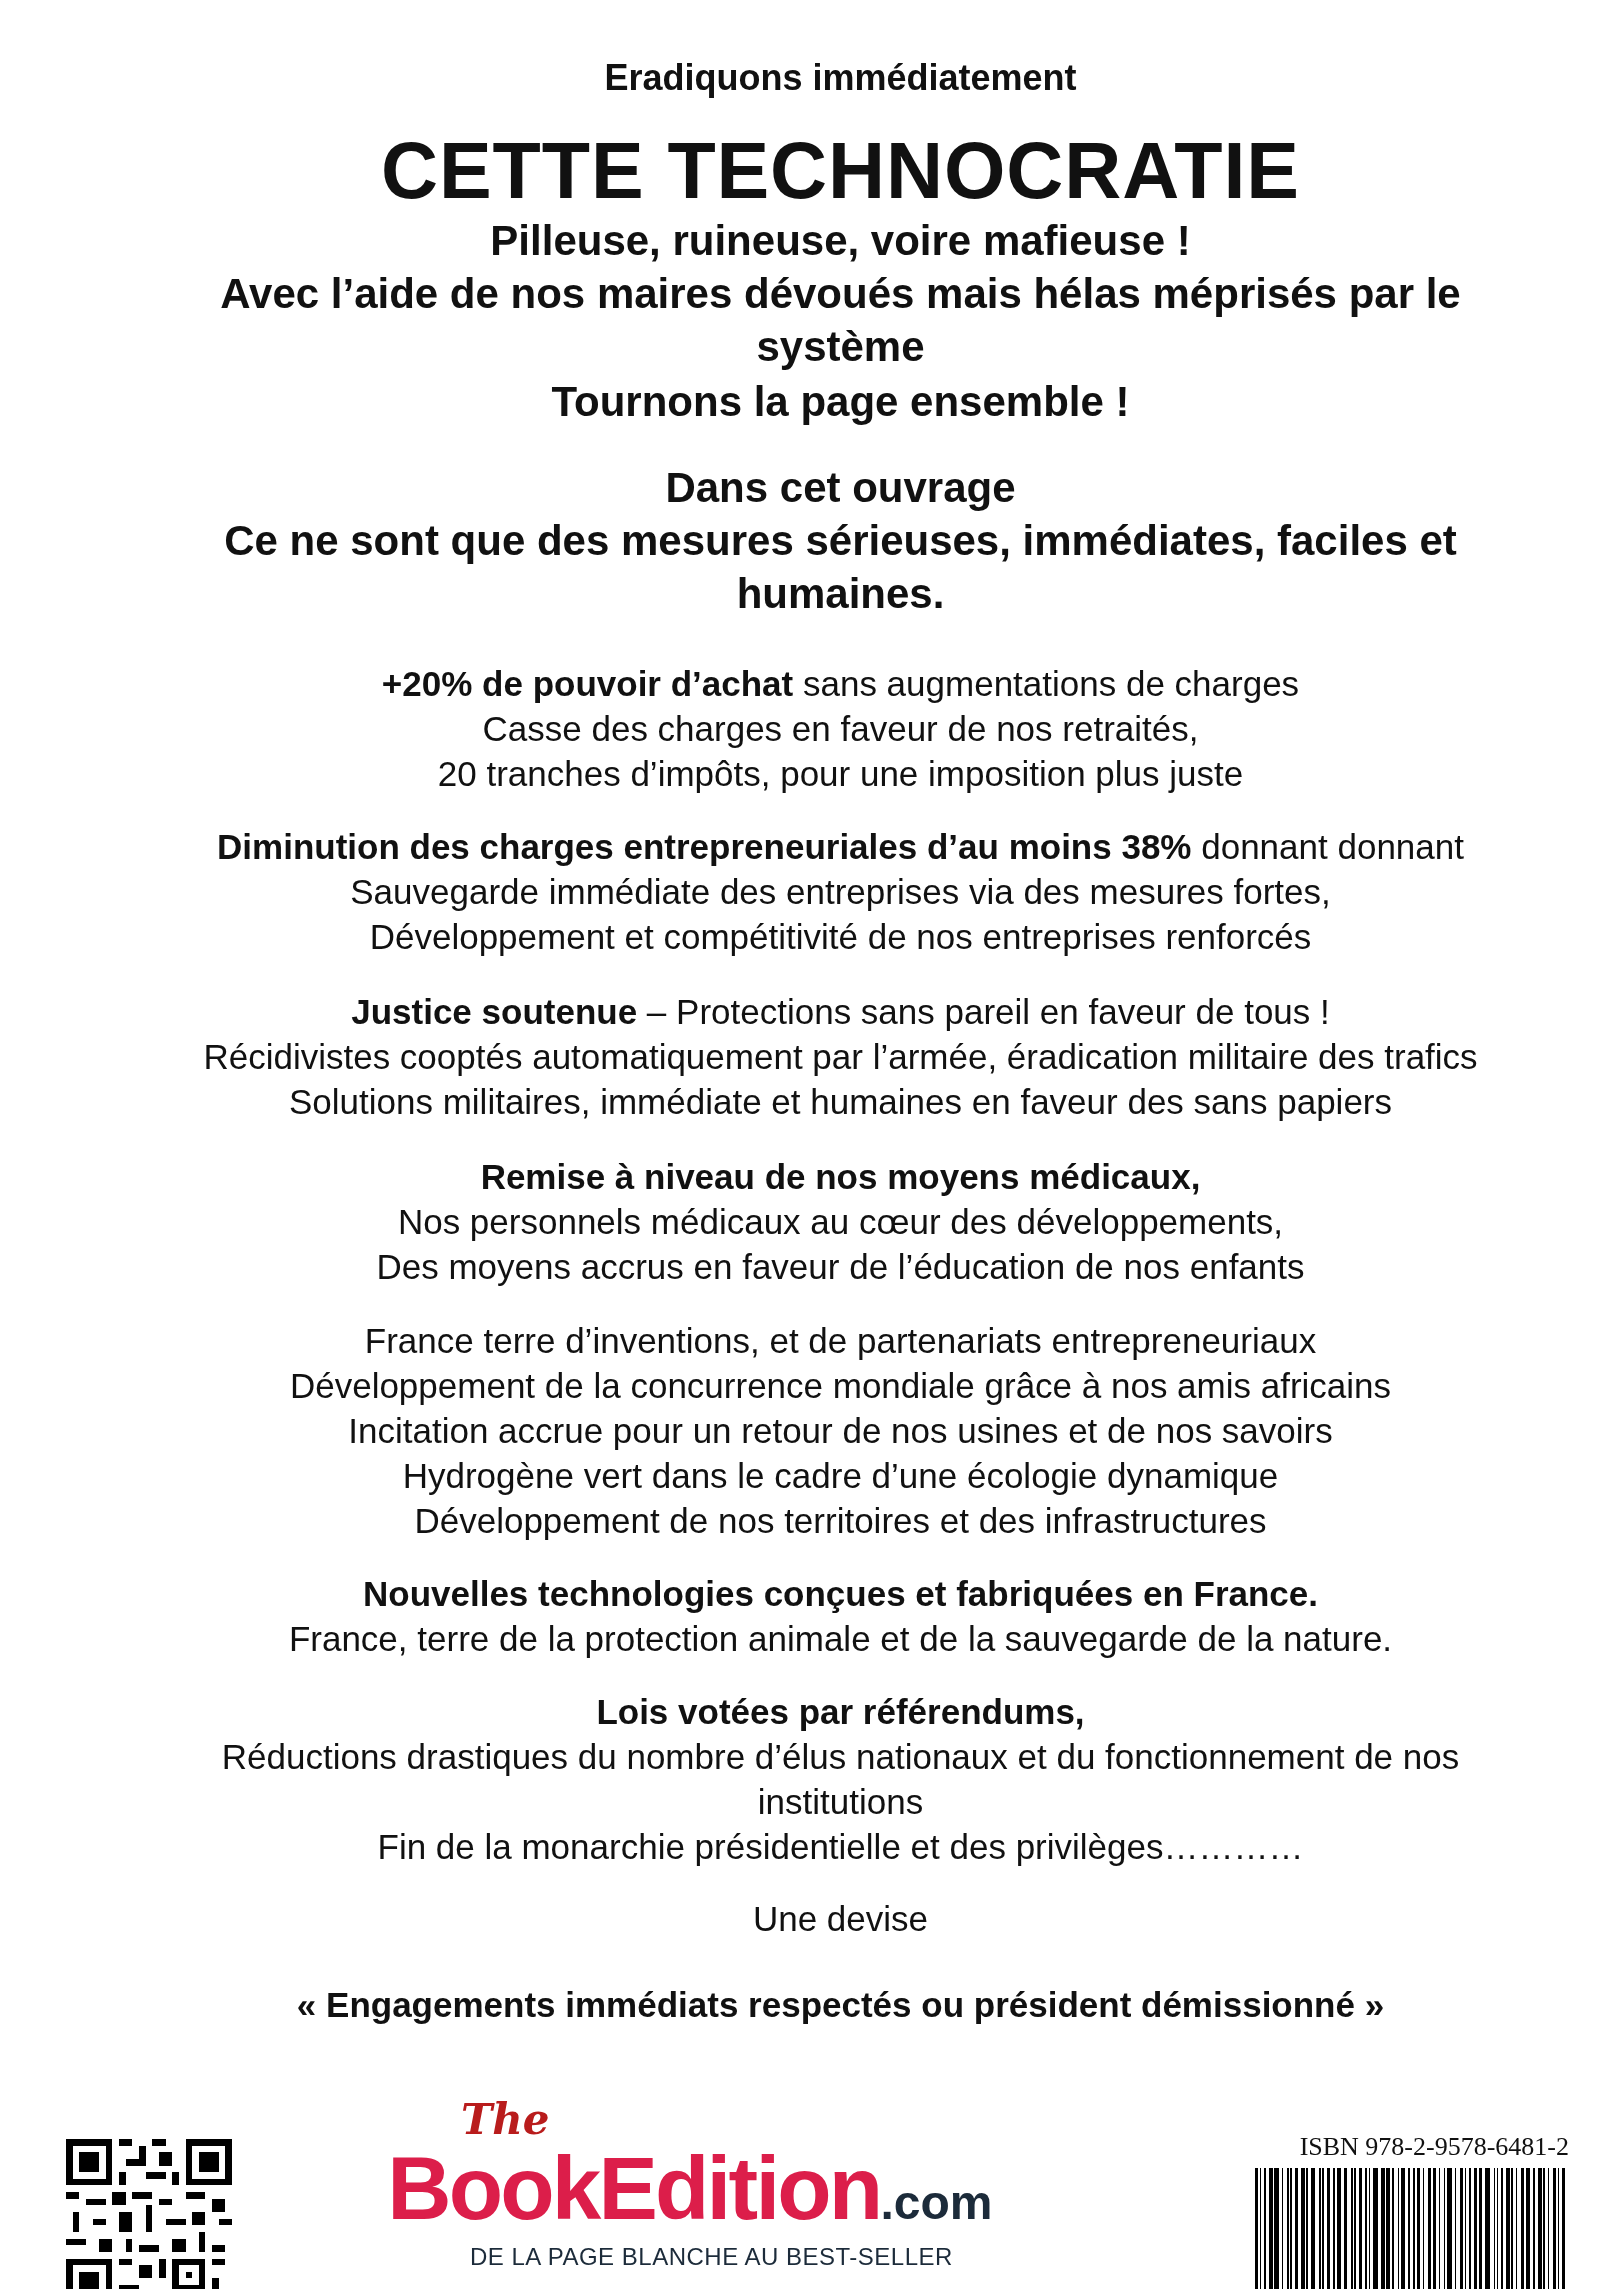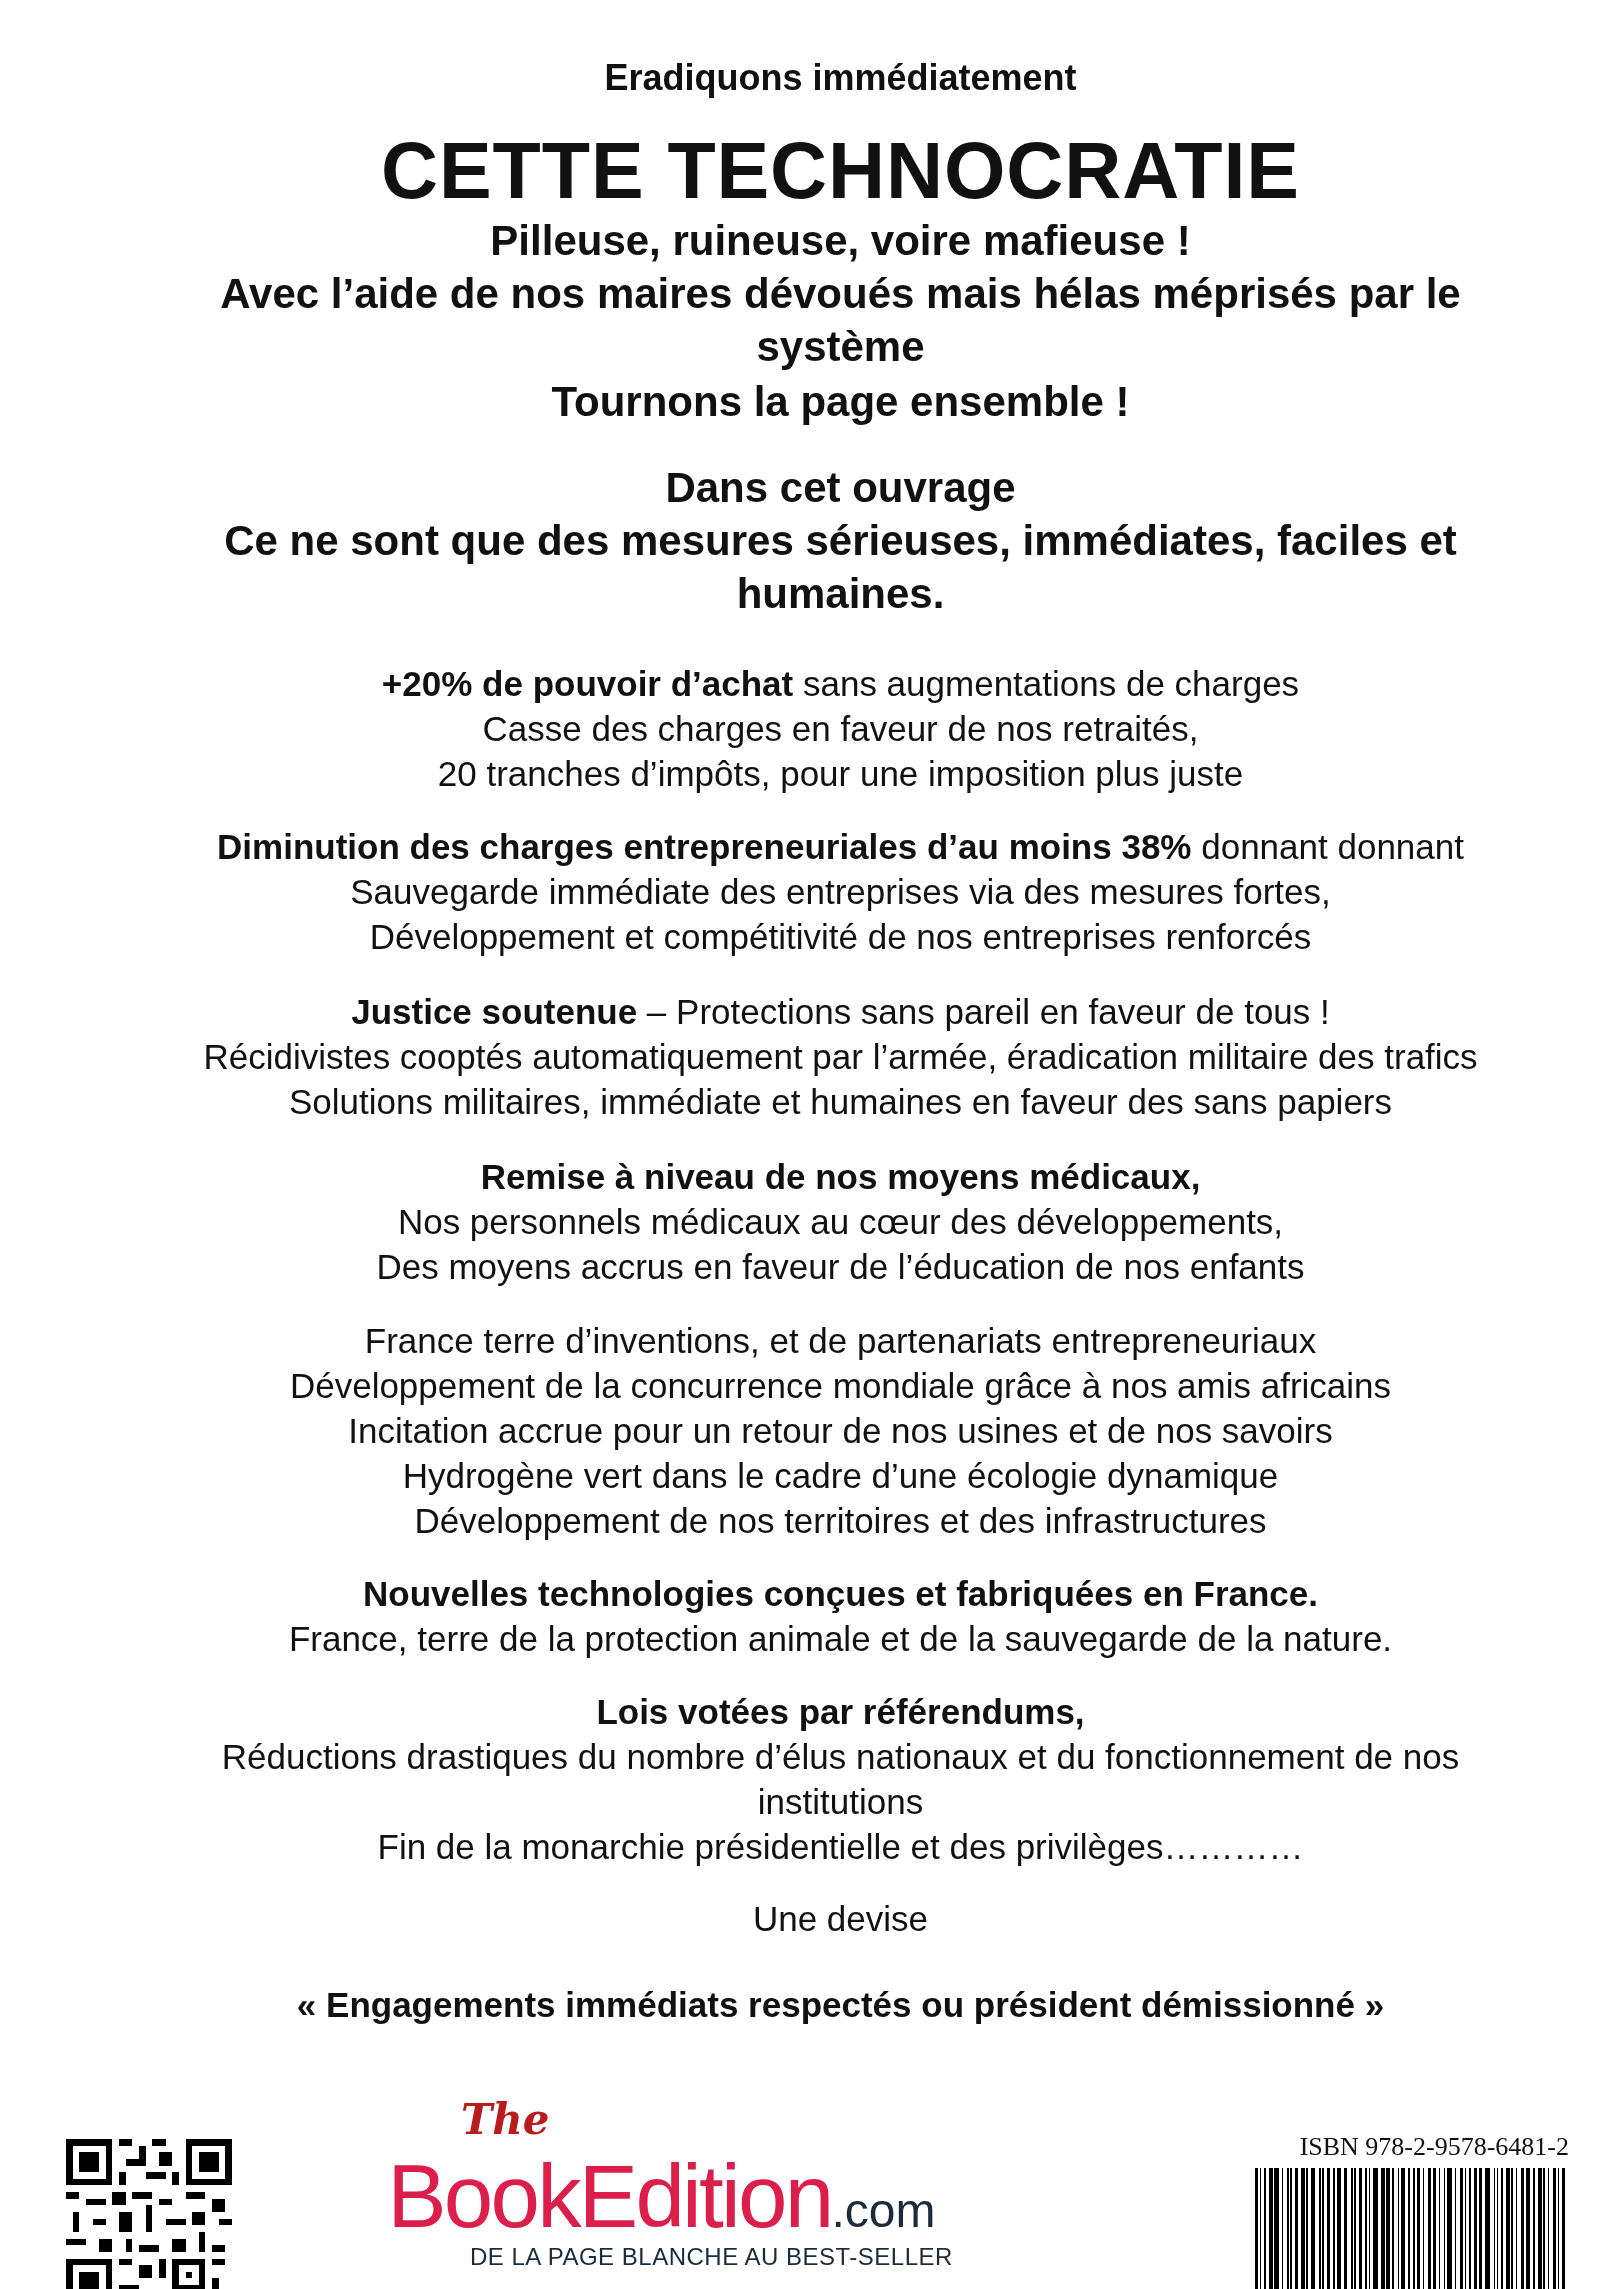--- a/index.html
+++ b/index.html
@@ -8,21 +8,21 @@
     .block { position: absolute; left: 0; width: 1619px; text-align: center; padding-left: 31px; }
     .b { font-weight: bold; margin-top: 41px; }
     .intro { font-size: 36px; font-weight: bold; }
     .title { font-size: 79px; font-weight: bold; letter-spacing: 0.9px; }
     .sub { font-size: 42px; font-weight: bold; line-height: 53px; }
     .body { font-size: 35px; line-height: 45px; }
     .qr { position: absolute; left: 66px; top: 2139px; width: 166px; height: 166px; }
     .logo { position: absolute; left: 378px; top: 2095px; width: 701px; height: 185px; }
     .the { position: absolute; left: 83px; top: 0; font-family: "DejaVu Serif", serif;
            font-style: italic; font-weight: bold; font-size: 42px; color: #b91c1c; }
-    .brand { position: absolute; left: 9.2px; top: 50px; font-size: 89px; font-weight: normal;
+    .brand { position: absolute; left: 9.2px; top: 42px; font-size: 89px; font-weight: bold;
              color: #dc1e4a; letter-spacing: -2.8px; }
     .dotcom { font-size: 48px; color: #1c2b3a; letter-spacing: 0; }
     .tagline { position: absolute; left: 92px; top: 148px; font-size: 24px; color: #1c2b3a;
                letter-spacing: 0.5px; }
     .isbn { position: absolute; left: 1255px; top: 2132px; width: 314px; }
     .isbn-label { font-family: "Liberation Serif", serif; font-size: 26px; text-align: right; }
     .barcode { height: 138px; margin-top: 5.5px; display: flex; align-items: stretch; }
     .barcode span { display: inline-block; background: #000; }
   </style>
 </head>

